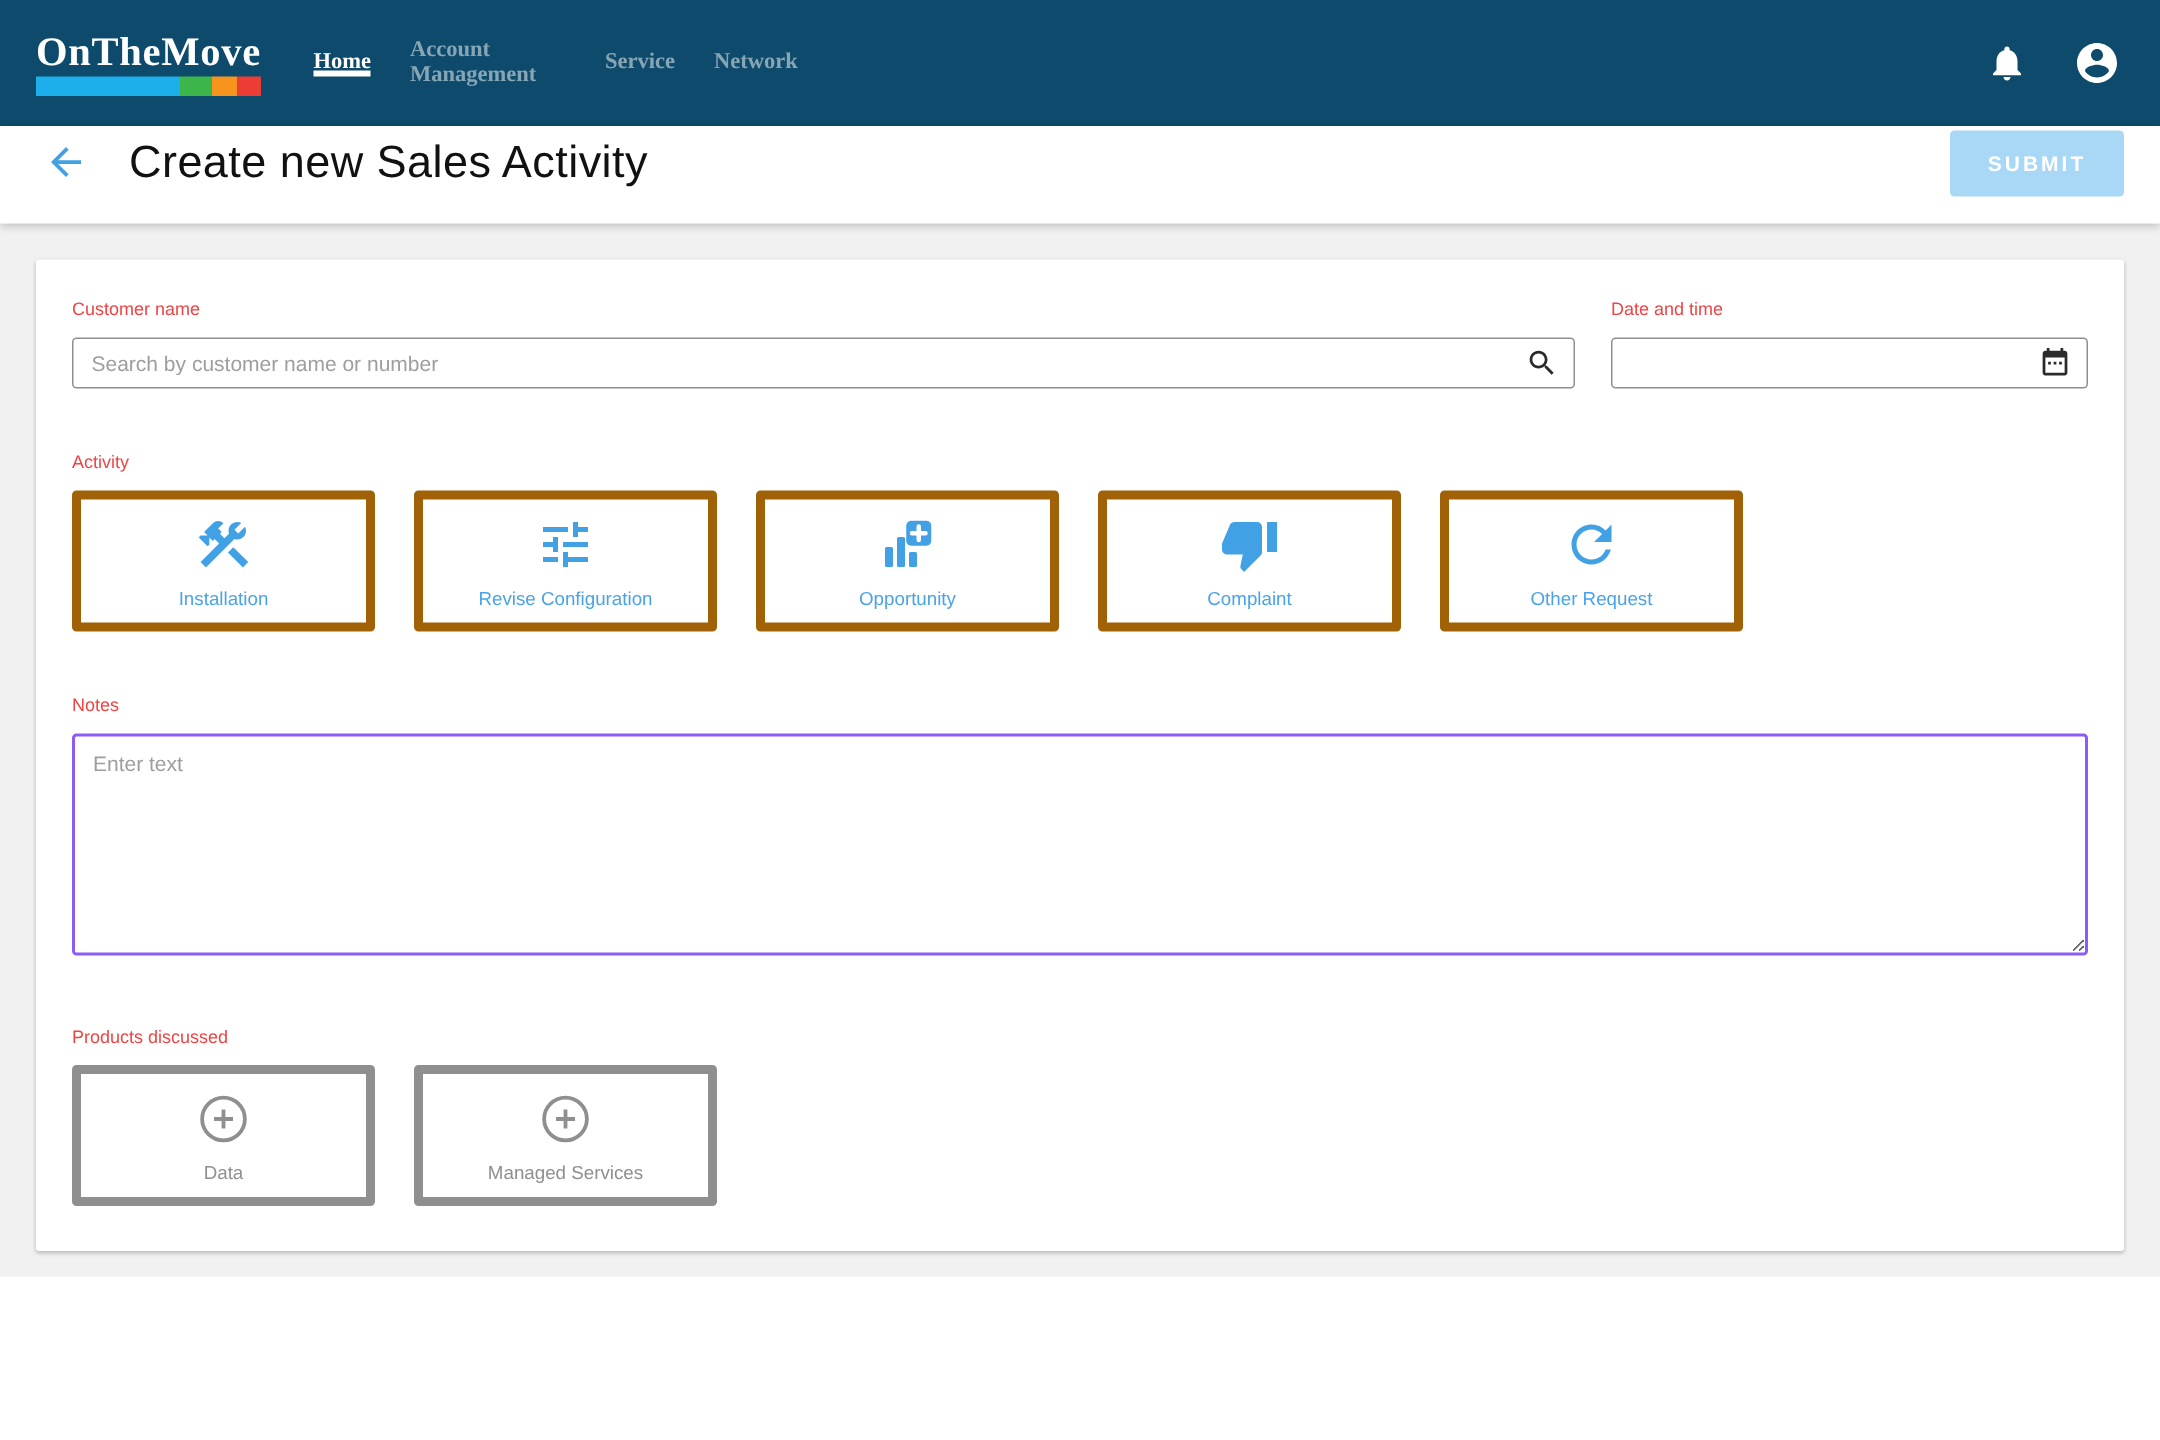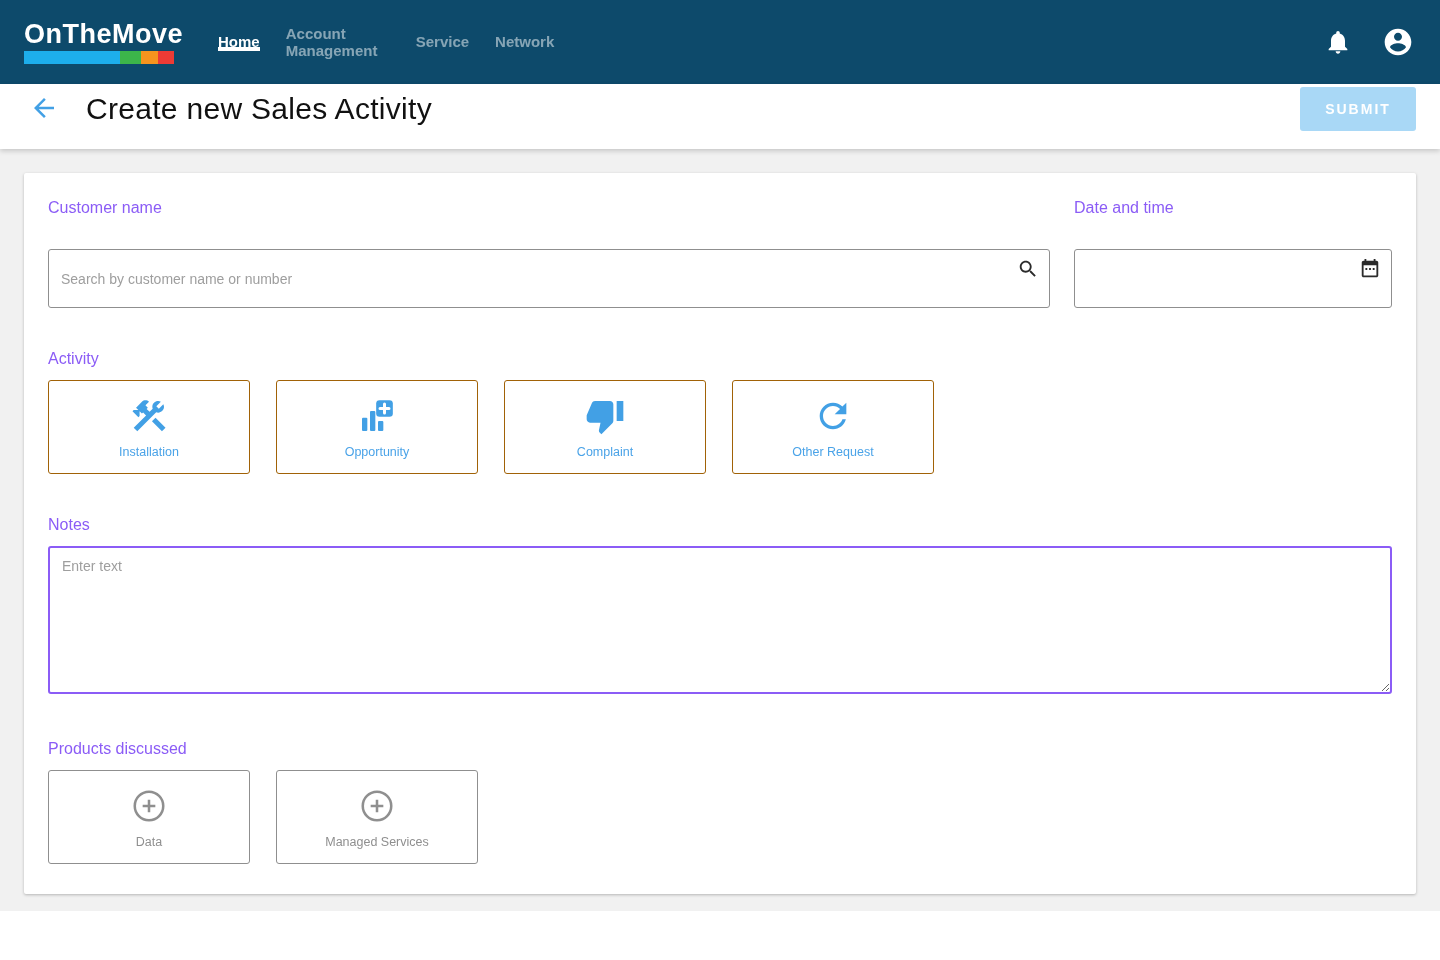--- a/index.html
+++ b/index.html
@@ -10,20 +10,21 @@
     color: #1a1a1a;
   }
 
   
   .navbar {
     height: 84px;
     background: #0d4a6b;
     display: flex;
     align-items: center;
     padding: 0 26px 0 24px;
+    font-family: Liberation Serif, serif;
   }
   .logo { display: flex; flex-direction: column; margin-right: 35px; cursor: pointer; }
   .logo-text { color: #fff; font-size: 27px; font-weight: 700; letter-spacing: 0.5px; line-height: 1.1; }
   .logo-bar { display: flex; width: 150px; height: 13px; margin-top: 2px; }
   .logo-bar .seg-cyan   { width: 96px; background: #1daeec; }
   .logo-bar .seg-green  { width: 21px; background: #3cb54a; }
   .logo-bar .seg-orange { width: 17px; background: #f7941e; }
   .logo-bar .seg-red    { width: 16px; background: #ed3b35; }
 
   .nav { display: flex; align-items: center; height: 92px; gap: 26px; }
@@ -69,50 +70,49 @@
 
   
   .content { background: #f1f1f1; padding: 24px 24px 17px; }
   .card {
     background: #ffffff;
     border-radius: 2px;
     box-shadow: 0 1px 3px rgba(0,0,0,0.25);
     padding: 26px 24px 30px;
   }
 
-  .field-label { font-size: 16px; color: #8b5cf6; margin-bottom: 12px; }
+  .field-label { font-size: 12px; color: #ef4444; margin-bottom: 12px; }
 
   .row-top { display: flex; gap: 24px; }
   .col-customer { flex: 1; }
   .col-datetime { width: 318px; }
 
   .input-wrap { position: relative; }
   .text-input {
-    width: 100%; height: 59px;
+    width: 100%; height: 34px;
     border: 1px solid #8f8f8f; border-radius: 3px;
     background: #fff;
     padding: 0 44px 0 12px;
     font-family: "Liberation Sans", sans-serif;
     font-size: 14px; color: #333;
     outline: none;
-    margin-top: 20px;
   }
   .text-input::placeholder { color: #9e9e9e; }
   .input-icon {
     position: absolute; right: 10px; top: 50%; transform: translateY(-50%);
     width: 24px; height: 24px; display: flex; align-items: center; justify-content: center;
     color: #2b2b2b;
   }
   .input-icon svg { width: 22px; height: 22px; fill: currentColor; }
 
   .section { margin-top: 42px; }
   .option-row { display: flex; gap: 26px; }
   .option-card {
     width: 202px; height: 94px;
-    border: 1px solid #a16207; border-radius: 3px;
+    border: 6px solid #a16207; border-radius: 3px;
     background: #fff;
     display: flex; flex-direction: column;
     align-items: center; justify-content: center;
     gap: 9px; cursor: pointer;
   }
   .option-card .opt-icon { width: 40px; height: 40px; color: #42a0e5; display: flex; align-items: center; justify-content: center; }
   .option-card .opt-icon svg { width: 40px; height: 40px; fill: currentColor; }
   .option-card .opt-label { font-size: 12.5px; color: #4aa3e8; text-align: center; }
 
   .option-card.product { border-color: #8f8f8f; }
@@ -218,20 +218,28 @@
         <div class="option-card">
           <span class="opt-icon">
             <svg viewBox="0 0 24 24">
                 <path d="M13.783 15.172l2.121-2.121 5.996 5.996-2.121 2.121z"></path>
                 <path d="M17.5 10c1.93 0 3.5-1.57 3.5-3.5 0-.58-.16-1.12-.41-1.6l-2.7 2.7-1.49-1.49 2.7-2.7c-.48-.25-1.02-.41-1.6-.41C15.57 3 14 4.57 14 6.5c0 .41.08.8.21 1.16l-1.85 1.85-1.78-1.78.71-.71-1.41-1.41L12 3.49c-1.17-1.17-3.07-1.17-4.24 0L4.22 7.03l1.41 1.41H2.81l-.71.71 3.54 3.54.71-.71V9.15l1.41 1.41.71-.71 1.78 1.78-7.41 7.41 2.12 2.12L16.34 9.79c.36.13.75.21 1.16.21z"></path>
               </svg>
           </span>
           <span class="opt-label">Installation</span>
         </div>
 
+        <div class="option-card">
+          <span class="opt-icon">
+            <svg viewBox="0 0 24 24">
+                <path d="M3 17v2h6v-2H3zM3 5v2h10V5H3zm10 16v-2h8v-2h-8v-2h-2v6h2zM7 9v2H3v2h4v2h2V9H7zm14 4v-2H11v2h10zm-6-4h2V7h4V5h-4V3h-2v6z"></path>
+              </svg>
+          </span>
+          <span class="opt-label">Revise Configuration</span>
+        </div>
 
         <div class="option-card">
           <span class="opt-icon">
             <svg viewBox="0 0 24 24">
                 <rect x="3" y="13" width="3.2" height="8" rx="0.6"></rect>
                 <rect x="7.8" y="9" width="3.2" height="12" rx="0.6"></rect>
                 <rect x="12.6" y="15" width="3.2" height="6" rx="0.6"></rect>
                 <rect x="11.5" y="2.5" width="10" height="10" rx="2"></rect>
                 <path d="M16.5 4.8v5.4M13.8 7.5h5.4" stroke="#ffffff" stroke-width="1.8" stroke-linecap="round" fill="none"></path>
               </svg>

